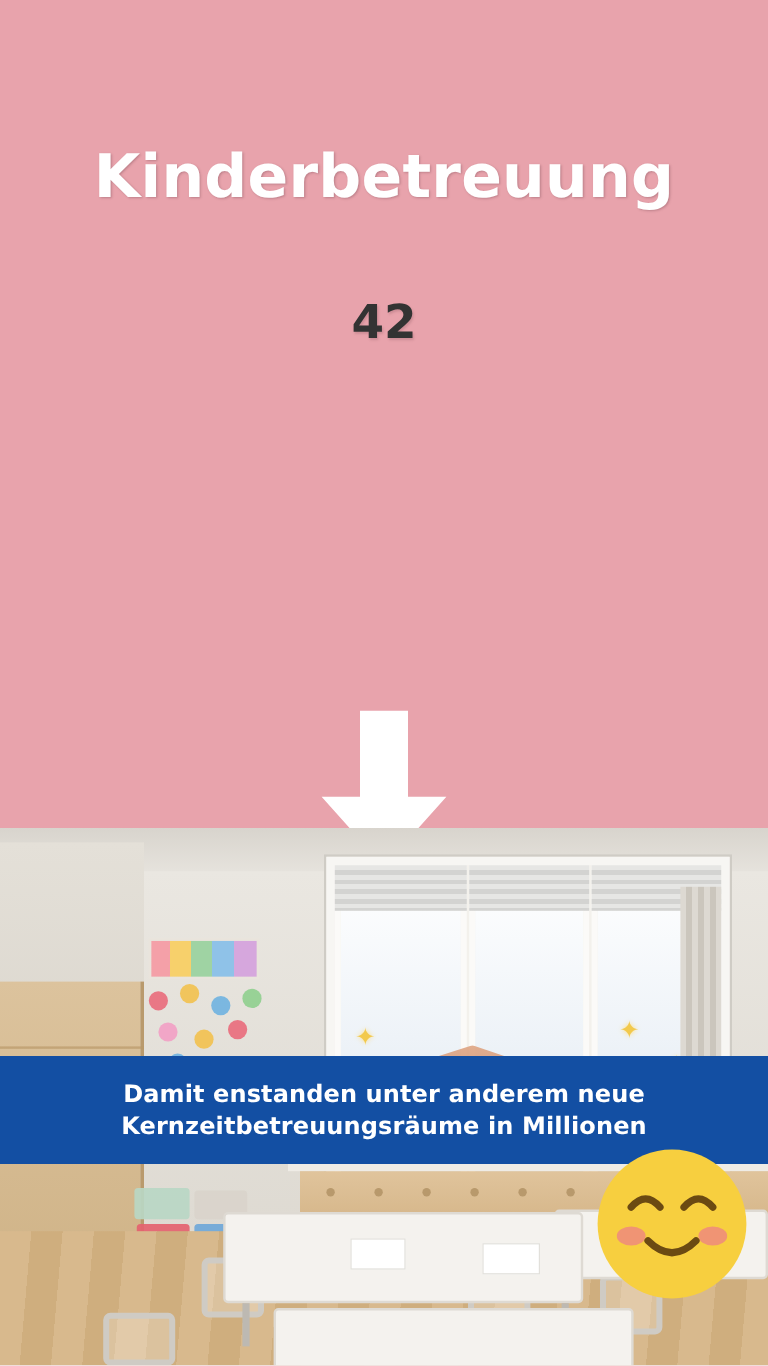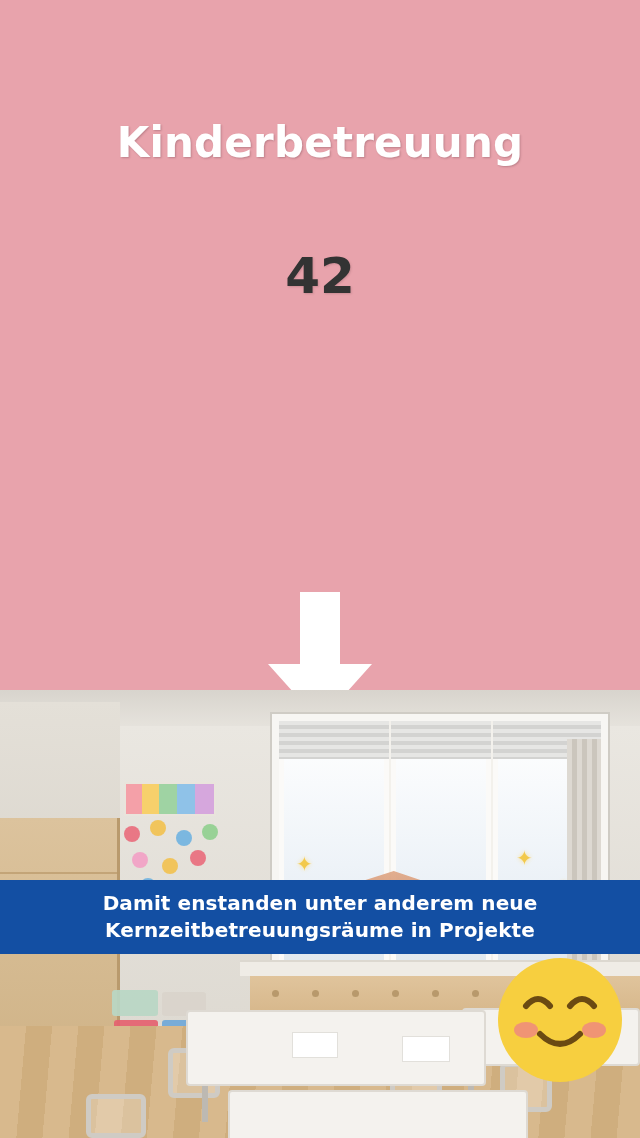--- a/index.html
+++ b/index.html
@@ -25,38 +25,38 @@
     width: 640px;
     height: 690px;
     background: #e8a3ac;
   }
 
   .headline {
     position: absolute;
     left: 0; top: 118px;
     width: 640px;
     text-align: center;
-    font-size: 42px;
+    font-size: 50px;
     font-weight: bold;
     color: #ffffff;
     letter-spacing: 0.2px;
     text-shadow: 1px 1px 2px rgba(80,40,50,0.28);
   }
 
   .stat-block {
     position: absolute;
     left: 50%;
     transform: translateX(-50%);
     top: 248px;
     width: 420px;
     text-align: center;
     color: #3b3b3b;
   }
   .stat-number {
-    font-size: 50px;
+    font-size: 39px;
     font-weight: bold;
     line-height: 1.15;
     color: #333333;
     text-shadow: 1px 1px 2px rgba(120,70,80,0.25);
   }
   .stat-text {
     margin-top: 6px;
     font-size: 25px;
     line-height: 1.33;
     color: #3c3c3c;
@@ -188,21 +188,21 @@
   .box { position: absolute; border-radius: 3px; opacity: .92; }
   .papers {
     position: absolute; background: #ffffff; border: 1px solid #e2e0db;
   }
 
   
   .caption-band {
     position: absolute;
     left: 0; top: 880px;
     width: 640px;
-    height: 74px;
+    height: 90px;
     background: #134fa3;
     display: flex;
     flex-direction: column;
     align-items: center;
     justify-content: center;
   }
   .caption-line {
     color: #ffffff;
     font-size: 20px;
     font-weight: bold;
@@ -325,21 +325,21 @@
       <span class="leg" style="left:280px;top:74px; height:36px;"></span>
     </div>
     <div class="table-top t2">
       
       
     </div>
   </div>
 
   <div class="caption-band">
     <div class="caption-line">Damit enstanden unter anderem neue</div>
-    <div class="caption-line">Kernzeitbetreuungsräume in Projekte</div>
+    <div class="caption-line">Kernzeitbetreuungsräume in Millionen</div>
   </div>
 
   <div class="smiley">
     <svg width="128" height="128" viewBox="0 0 128 128" aria-hidden="true">
       <circle cx="64" cy="64" r="62" fill="#f7cf3f"></circle>
       <path d="M30 50 q12 -14 24 0" stroke="#6b4a12" stroke-width="6" fill="none" stroke-linecap="round"></path>
       <path d="M74 50 q12 -14 24 0" stroke="#6b4a12" stroke-width="6" fill="none" stroke-linecap="round"></path>
       <ellipse cx="30" cy="74" rx="12" ry="8" fill="#ef8a7e" opacity="0.85"></ellipse>
       <ellipse cx="98" cy="74" rx="12" ry="8" fill="#ef8a7e" opacity="0.85"></ellipse>
       <path d="M44 78 q20 20 40 0" stroke="#6b4a12" stroke-width="6" fill="none" stroke-linecap="round"></path>

